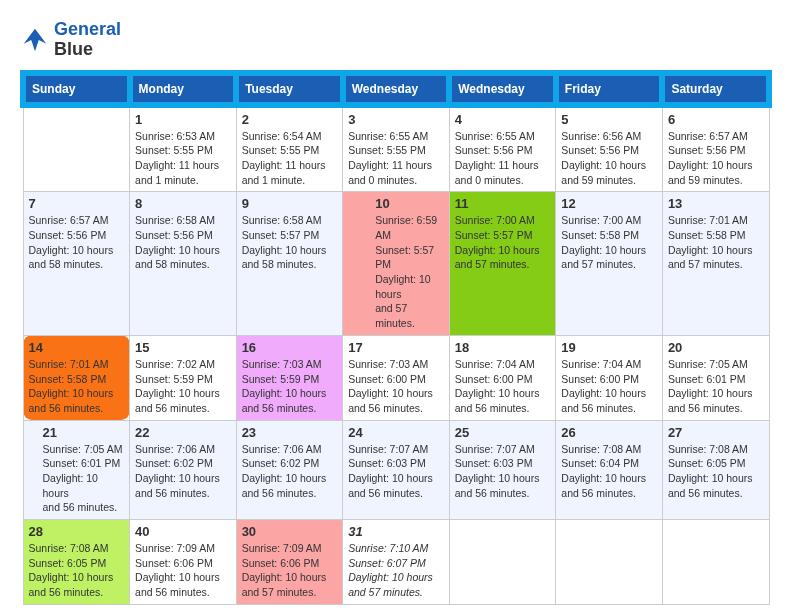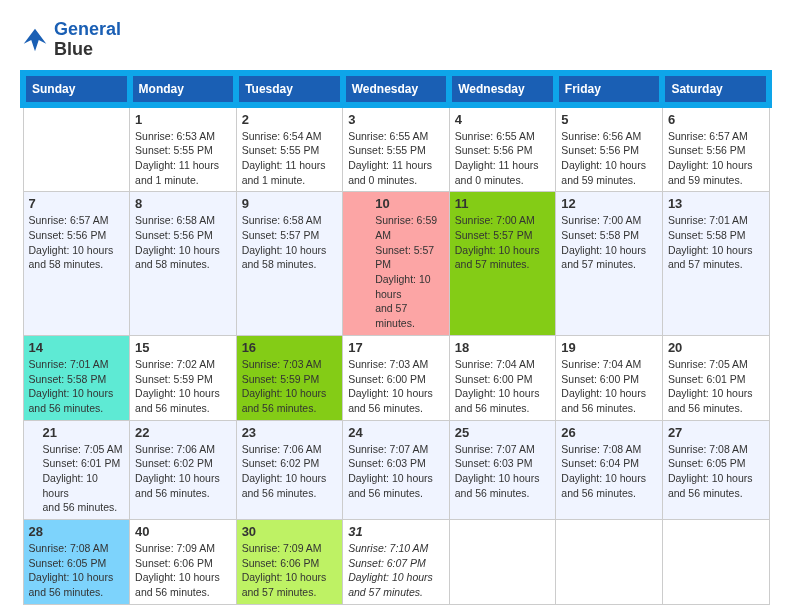--- a/index.html
+++ b/index.html
@@ -175,29 +175,29 @@
         <td style="background: rgb(240, 244, 255);">
           <span class="day-num">12</span>
           <div class="day-info">Sunrise: 7:00 AM<br>Sunset: 5:58 PM<br>Daylight: 10 hours<br>and 57 minutes.</div>
         </td>
         <td style="background: rgb(240, 244, 255);">
           <span class="day-num">13</span>
           <div class="day-info">Sunrise: 7:01 AM<br>Sunset: 5:58 PM<br>Daylight: 10 hours<br>and 57 minutes.</div>
         </td>
       </tr>
       <tr>
-        <td style="background: #5eead4;">
+        <td style="background: #f97316; border-radius: 9px;">
           <span class="day-num">14</span>
           <div class="day-info">Sunrise: 7:01 AM<br>Sunset: 5:58 PM<br>Daylight: 10 hours<br>and 56 minutes.</div>
         </td>
         <td style="background: rgb(255, 255, 255); margin-top: 32px;">
           <span class="day-num">15</span>
           <div class="day-info">Sunrise: 7:02 AM<br>Sunset: 5:59 PM<br>Daylight: 10 hours<br>and 56 minutes.</div>
         </td>
-        <td style="background: #84cc16;">
+        <td style="background: #f0abfc;">
           <span class="day-num">16</span>
           <div class="day-info">Sunrise: 7:03 AM<br>Sunset: 5:59 PM<br>Daylight: 10 hours<br>and 56 minutes.</div>
         </td>
         <td style="background: rgb(255, 255, 255);">
           <span class="day-num">17</span>
           <div class="day-info">Sunrise: 7:03 AM<br>Sunset: 6:00 PM<br>Daylight: 10 hours<br>and 56 minutes.</div>
         </td>
         <td style="background: rgb(255, 255, 255);">
           <span class="day-num">18</span>
           <div class="day-info">Sunrise: 7:04 AM<br>Sunset: 6:00 PM<br>Daylight: 10 hours<br>and 56 minutes.</div>
@@ -235,29 +235,29 @@
         <td style="background: rgb(240, 244, 255);">
           <span class="day-num">26</span>
           <div class="day-info">Sunrise: 7:08 AM<br>Sunset: 6:04 PM<br>Daylight: 10 hours<br>and 56 minutes.</div>
         </td>
         <td style="background: rgb(240, 244, 255);">
           <span class="day-num">27</span>
           <div class="day-info">Sunrise: 7:08 AM<br>Sunset: 6:05 PM<br>Daylight: 10 hours<br>and 56 minutes.</div>
         </td>
       </tr>
       <tr>
-        <td style="background: #7dd3fc;">
+        <td style="background: #bef264;">
           <span class="day-num">28</span>
           <div class="day-info">Sunrise: 7:08 AM<br>Sunset: 6:05 PM<br>Daylight: 10 hours<br>and 56 minutes.</div>
         </td>
         <td style="background: rgb(255, 255, 255);">
           <span class="day-num">40</span>
           <div class="day-info">Sunrise: 7:09 AM<br>Sunset: 6:06 PM<br>Daylight: 10 hours<br>and 56 minutes.</div>
         </td>
-        <td style="background: #bef264;">
+        <td style="background: #fca5a5;">
           <span class="day-num">30</span>
           <div class="day-info">Sunrise: 7:09 AM<br>Sunset: 6:06 PM<br>Daylight: 10 hours<br>and 57 minutes.</div>
         </td>
         <td style="background: rgb(255, 255, 255); font-style: italic;">
           <span class="day-num">31</span>
           <div class="day-info">Sunrise: 7:10 AM<br>Sunset: 6:07 PM<br>Daylight: 10 hours<br>and 57 minutes.</div>
         </td>
         <td class="empty-cell"></td>
         <td class="empty-cell"></td>
         <td class="empty-cell"></td>

